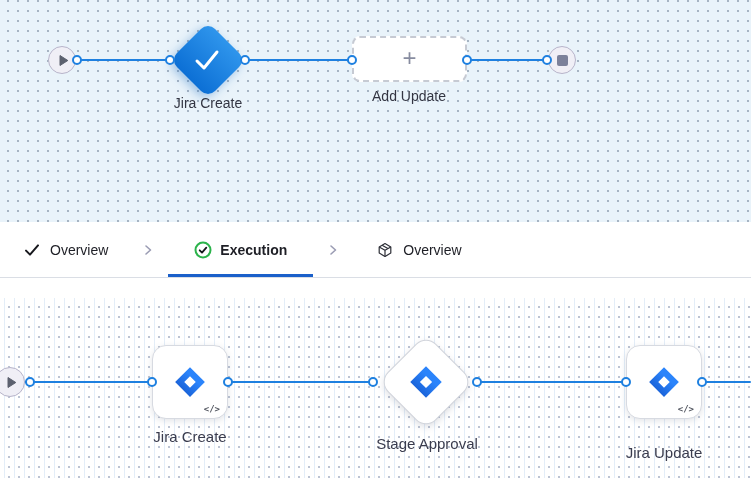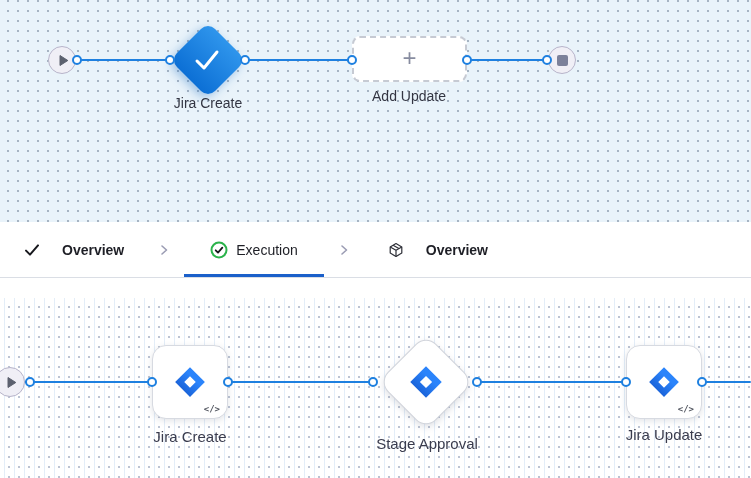--- a/index.html
+++ b/index.html
@@ -56,22 +56,22 @@
   .node-label.bottom { font-size:15px; color:#3a3c4e; }
 
   
   .tabbar {
     position:absolute; left:0; top:222px; width:751px; height:56px;
     background:#fff; border-bottom:1px solid #dadee5;
     display:flex; align-items:center; padding-left:24px; z-index:6;
   }
   .tab { display:flex; align-items:center; font-size:14px; color:#1e1f26; }
   .tab .ticon { display:flex; align-items:center; }
-  .tab-plain { gap:22px; font-weight:700; }
-  .tab-active { position:relative; height:55px; padding:0 26px; gap:8px; font-weight:400; }
+  .tab-plain { gap:10px; font-weight:400; }
+  .tab-active { position:relative; height:55px; padding:0 26px; gap:8px; font-weight:700; }
   .tab-underline { position:absolute; left:0; right:0; bottom:0; height:3px; background:#1b60ca; }
   .sep { display:flex; align-items:center; }
   .sep.s1 { margin:0 14px 0 34px; }
   .sep.s2 { margin:0 38px 0 14px; }
 
   
   .step-card {
     position:absolute; width:76px; height:74px; background:#fff;
     border:1px solid #d7dae1; border-radius:14px;
     box-shadow:0 2px 6px rgba(96,106,128,0.18); z-index:2;
@@ -229,21 +229,21 @@
       <svg width="34" height="34" viewBox="0 0 40 40">
         <defs>
             <linearGradient id="jg3" x1="0" y1="1" x2="1" y2="0">
           <stop offset="0.1" stop-color="#1457cd"></stop>
               <stop offset="0.62" stop-color="#2b84fb"></stop>
         </linearGradient>
           </defs>
         <path fill-rule="evenodd" fill="url(#jg3)" d="M20 2.5 L37.5 20 L20 37.5 L2.5 20 Z M20 13.2 L26.8 20 L20 26.8 L13.2 20 Z"></path>
       </svg>
     </span>
-    <div class="node-label bottom" style="left:604px; top:148px; width:120px;">Jira Update</div>
+    <div class="node-label bottom" style="left:604px; top:166px; width:120px;">Jira Update</div>
 
     <div class="port" style="left:25px;  top:99px;"></div>
     <div class="port" style="left:147px; top:99px;"></div>
     <div class="port" style="left:223px; top:99px;"></div>
     <div class="port" style="left:368px; top:99px;"></div>
     <div class="port" style="left:472px; top:99px;"></div>
     <div class="port" style="left:621px; top:99px;"></div>
     <div class="port" style="left:697px; top:99px;"></div>
   </div>
 

